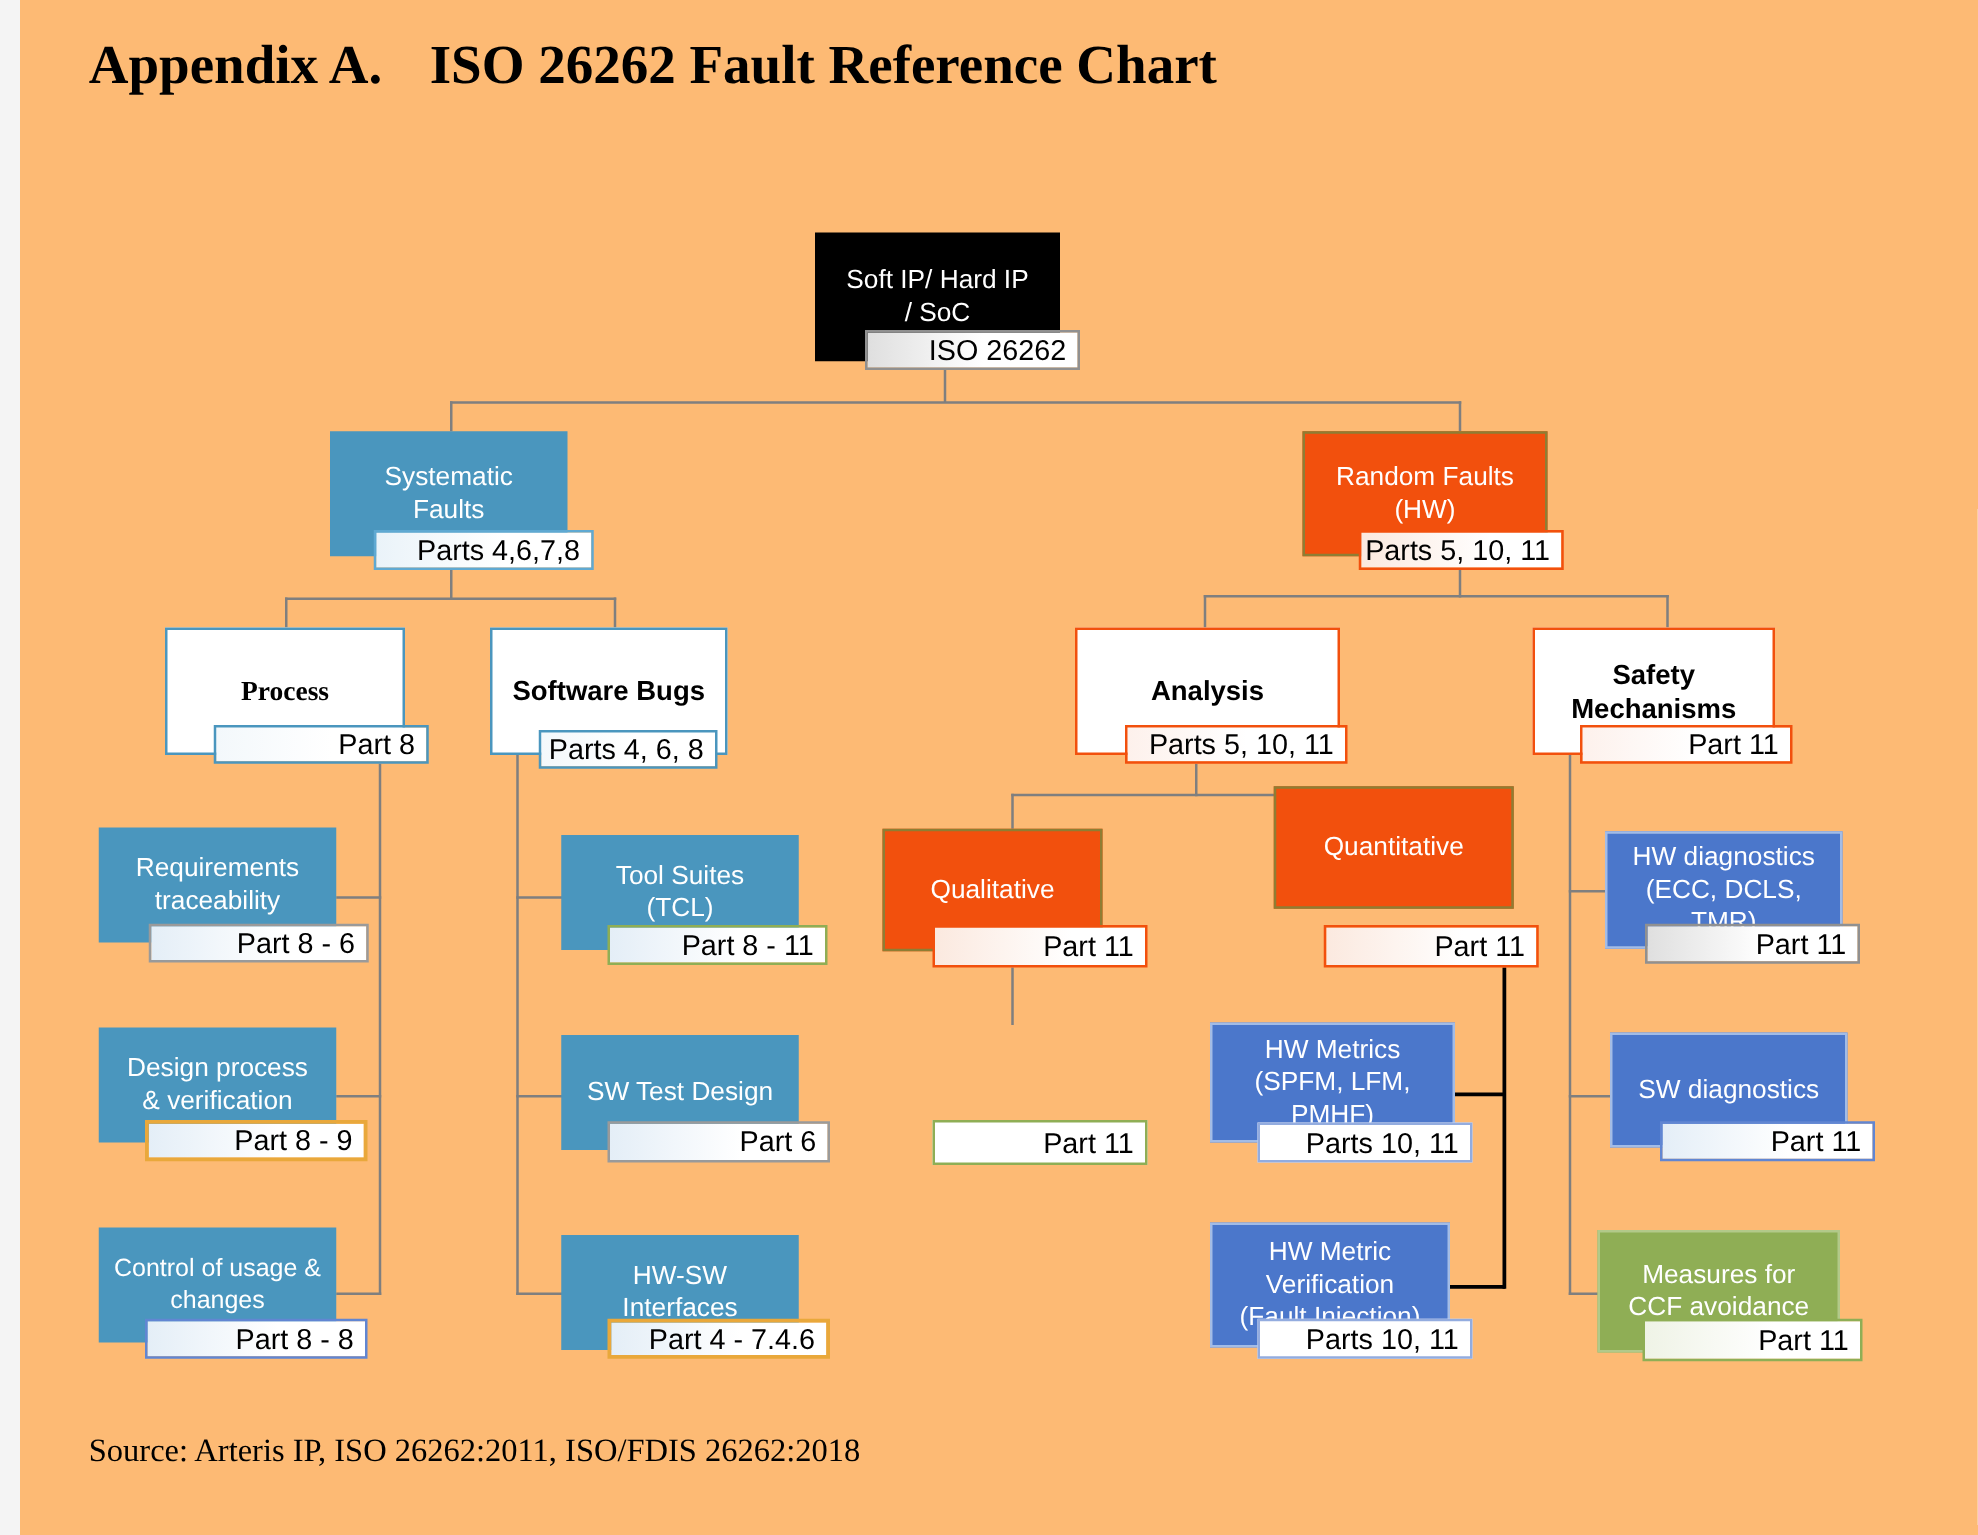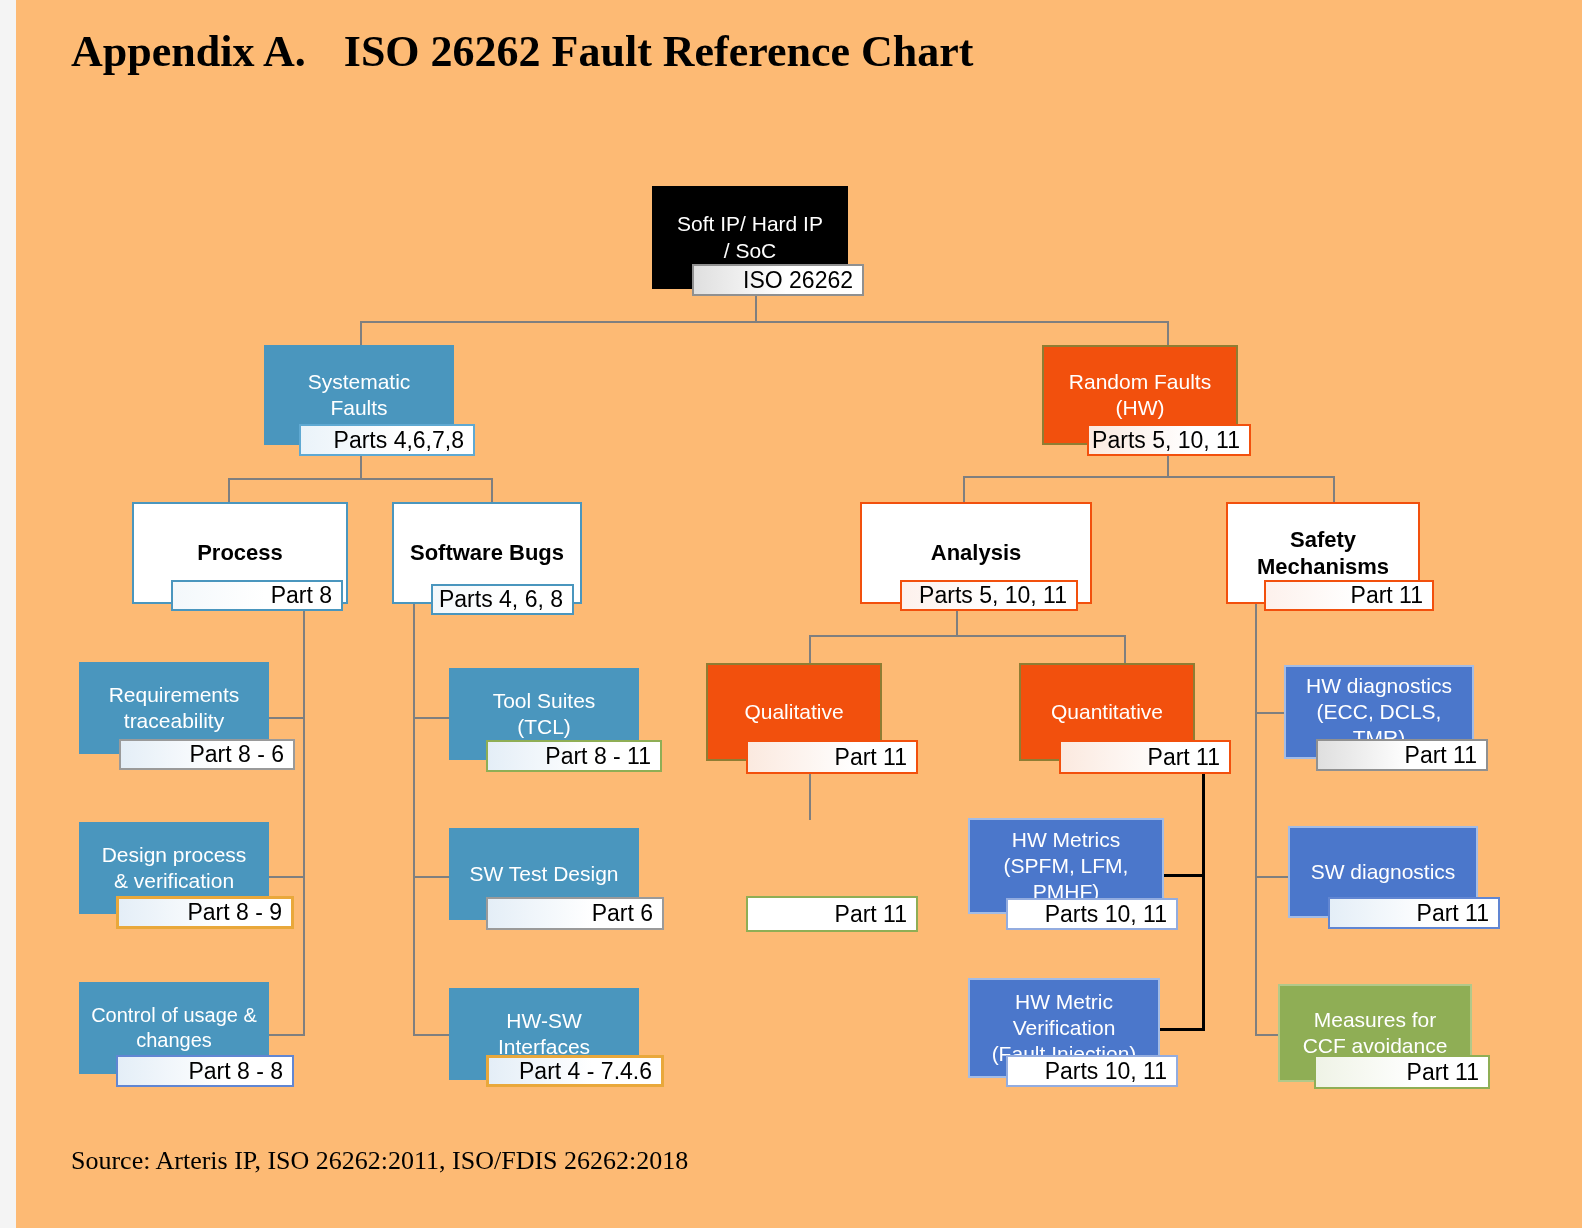--- a/index.html
+++ b/index.html
@@ -97,31 +97,31 @@
   <div class="tag t-ltblue" style="left:283px;top:424px;width:176px;height:32px;">
       <span>Parts 4,6,7,8</span>
     </div>
 
   <div class="box orange" style="left:1026px;top:345px;width:196px;height:100px;"><span>Random Faults
 (HW)</span></div>
   <div class="tag t-orange" style="left:1071px;top:424px;width:164px;height:32px;">
       <span>Parts 5, 10, 11</span>
     </div>
 
-  <div class="box whitebox wb-teal" style="left:116px;top:502px;width:216px;height:102px;"><span>Process</span></div>
+  <div class="box whitebox wb-teal" style="left:116px;top:502px;width:192px;height:102px;font-family:Liberation Serif, serif;"><span>Process</span></div>
   <div class="tag t-tealbd" style="left:155px;top:580px;width:172px;height:31px;align-items:flex-end;">
       <span>Part 8</span>
     </div>
 
   <div class="box whitebox wb-teal" style="left:376px;top:502px;width:190px;height:102px;"><span>Software Bugs</span></div>
   <div class="tag t-tealbd" style="left:415px;top:584px;width:143px;height:31px;">
       <span>Parts 4, 6, 8</span>
     </div>
 
-  <div class="box whitebox wb-orange" style="left:844px;top:502px;width:232px;height:102px;"><span>Analysis</span></div>
+  <div class="box whitebox wb-orange" style="left:844px;top:502px;width:212px;height:102px;"><span>Analysis</span></div>
   <div class="tag t-orange-lt" style="left:884px;top:580px;width:178px;height:31px;">
       <span>Parts 5, 10, 11</span>
     </div>
 
   <div class="box whitebox wb-orange" style="left:1210px;top:502px;width:194px;height:102px;"><span>Safety
 Mechanisms</span></div>
   <div class="tag t-orange-lt" style="left:1248px;top:580px;width:170px;height:31px;">
       <span>Part 11</span>
     </div>
 
@@ -158,21 +158,21 @@
 Interfaces</span></div>
   <div class="tag t-amber" style="left:470px;top:1055px;width:178px;height:32px;">
       <span>Part 4 - 7.4.6</span>
     </div>
 
   <div class="box orange" style="left:690px;top:663px;width:176px;height:98px;"><span>Qualitative</span></div>
   <div class="tag t-orange" style="left:730px;top:740px;width:172px;height:34px;">
       <span>Part 11</span>
     </div>
 
-  <div class="box orange" style="left:1003px;top:663px;width:176px;height:98px;"><span>Quantitative</span></div>
+  <div class="box orange" style="left:1003px;top:629px;width:192px;height:98px;"><span>Quantitative</span></div>
   <div class="tag t-orange" style="left:1043px;top:740px;width:172px;height:34px;">
       <span>Part 11</span>
     </div>
 
   <div class="tag t-green-w" style="left:730px;top:896px;width:172px;height:36px;">
       <span>Part 11</span>
     </div>
 
   <div class="box blue" style="left:952px;top:818px;width:196px;height:96px;"><span>HW Metrics
 (SPFM, LFM,

